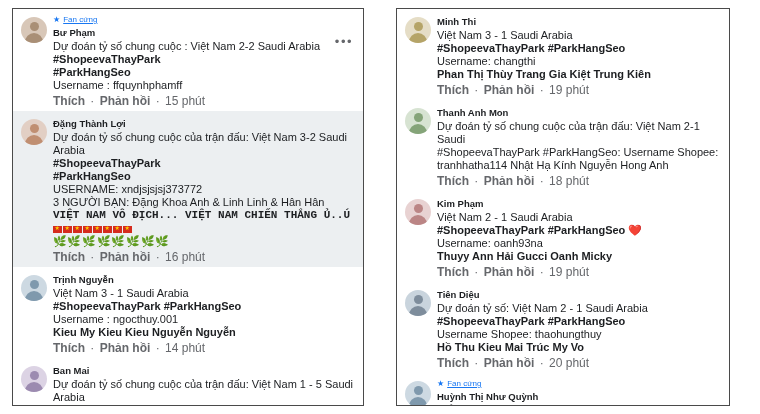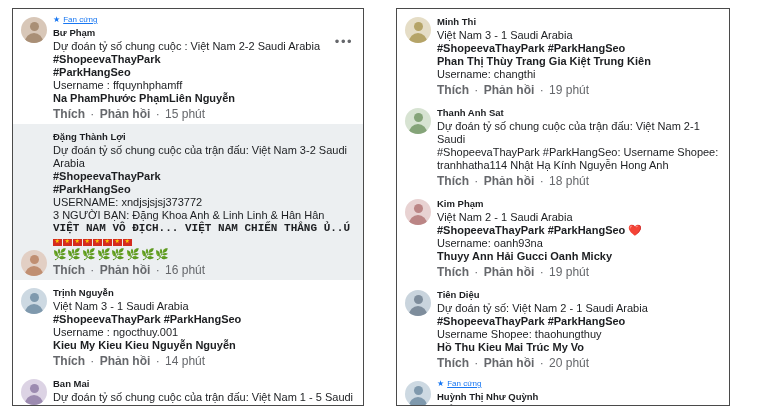--- a/index.html
+++ b/index.html
@@ -35,21 +35,20 @@
     width: 334px;
   }
   .comment {
     position: relative;
     display: flex;
     padding: 6px 8px 4px 8px;
     box-sizing: border-box;
   }
   .comment.shaded {
     background: #eceff1;
-    align-items: flex-end;
   }
   .avatar {
     width: 26px;
     height: 26px;
     border-radius: 50%;
     flex: 0 0 26px;
     margin-top: 2px;
     margin-right: 6px;
     background: #cfd6dc;
     position: relative;
@@ -196,21 +195,20 @@
           <span class="fanbadge">
             <span class="star">★</span>
             <span class="fanlabel">Fan cứng</span>
           </span>
         </div>
         <div class="author">Bư Phạm</div>
         <div class="line">Dự đoán tỷ số chung cuộc : Việt Nam 2-2 Saudi Arabia</div>
         <div class="line bold">#ShopeevaThayPark</div>
         <div class="line bold">#ParkHangSeo</div>
         <div class="line">Username : ffquynhphamff</div>
-        <div class="line bold">Na PhamPhước PhạmLiên Nguyễn</div>
         <div class="meta">
           <span class="act">Thích</span>
           <span class="sep">·</span>
           <span class="act">Phản hồi</span>
           <span class="sep">·</span>
           <span>15 phút</span>
         </div>
       </div>
       <div class="dots">•••</div>
     </div>
@@ -283,39 +281,39 @@
 
     <div class="comment">
       <div class="avatar av5">
           <div class="head"></div>
           <div class="body"></div>
         </div>
       <div class="body-col">
         <div class="author">Minh Thi</div>
         <div class="line">Việt Nam 3 - 1 Saudi Arabia</div>
         <div class="line bold">#ShopeevaThayPark #ParkHangSeo</div>
+        <div class="line">Username: changthi</div>
         <div class="line bold">Phan Thị Thùy Trang Gia Kiệt Trung Kiên</div>
-        <div class="line">Username: changthi</div>
         <div class="meta">
           <span class="act">Thích</span>
           <span class="sep">·</span>
           <span class="act">Phản hồi</span>
           <span class="sep">·</span>
           <span>19 phút</span>
         </div>
       </div>
     </div>
 
     <div class="comment">
       <div class="avatar av6">
           <div class="head"></div>
           <div class="body"></div>
         </div>
       <div class="body-col">
-        <div class="author">Thanh Anh Sat</div>
+        <div class="author">Thanh Anh Mon</div>
         <div class="line">Dự đoán tỷ số chung cuộc của trận đấu: Việt Nam 2-1 Saudi</div>
         <div class="line">#ShopeevaThayPark #ParkHangSeo: Username Shopee:</div>
         <div class="line">tranhhatha114 Nhật Hạ Kính Nguyễn Hong Anh</div>
         <div class="meta">
           <span class="act">Thích</span>
           <span class="sep">·</span>
           <span class="act">Phản hồi</span>
           <span class="sep">·</span>
           <span>18 phút</span>
         </div>

